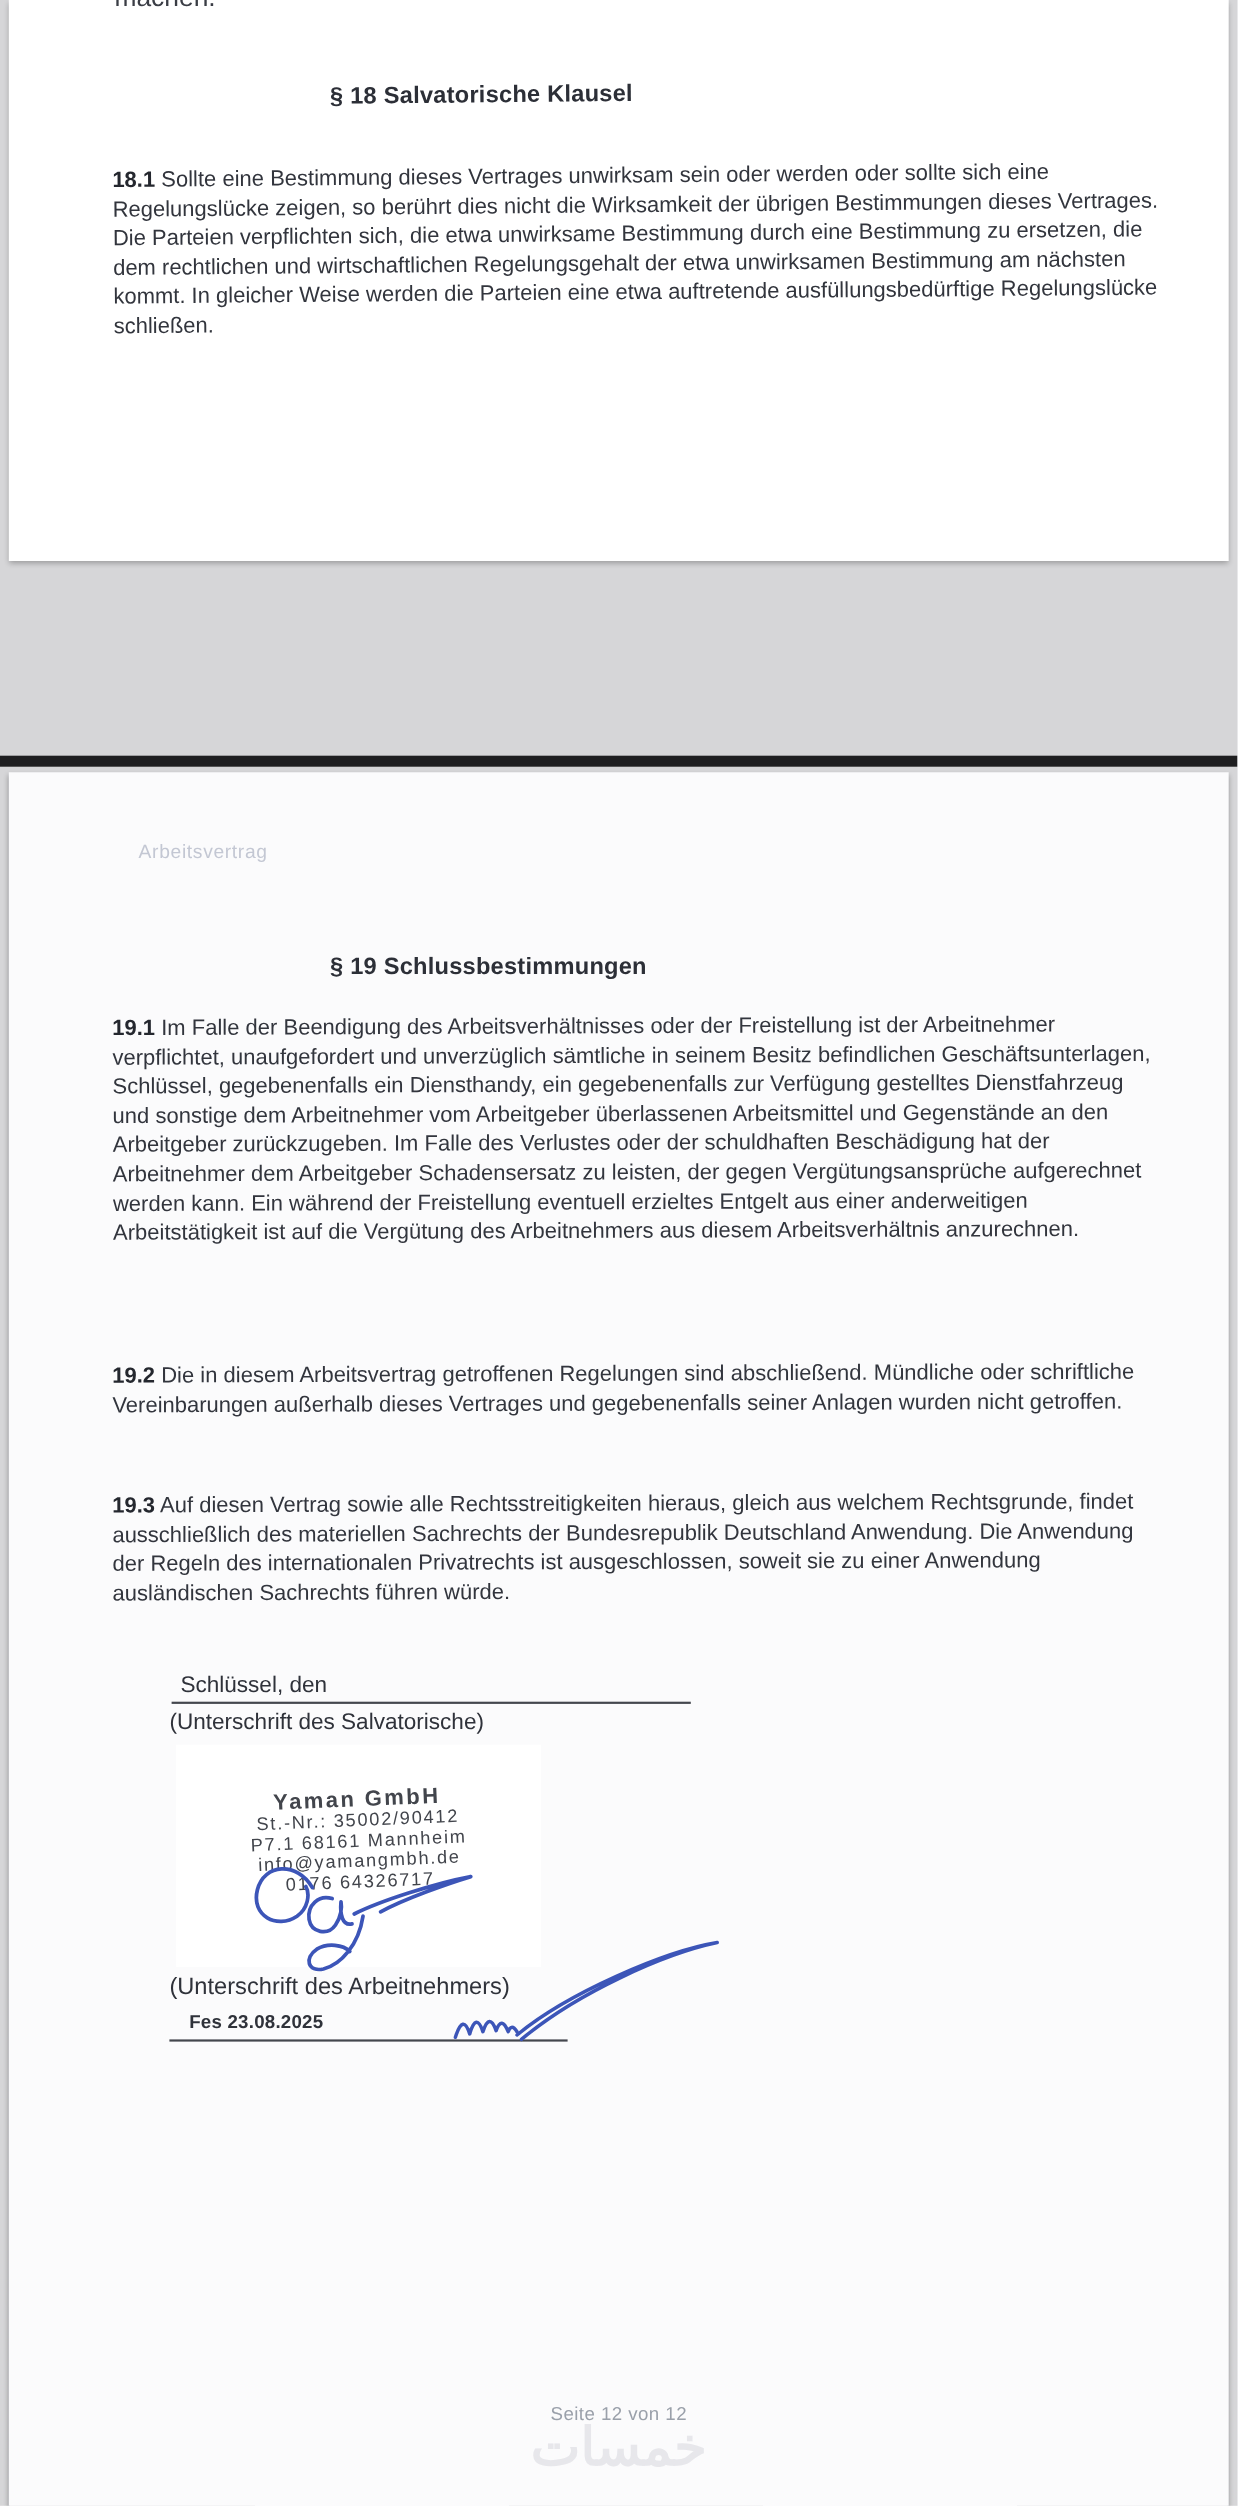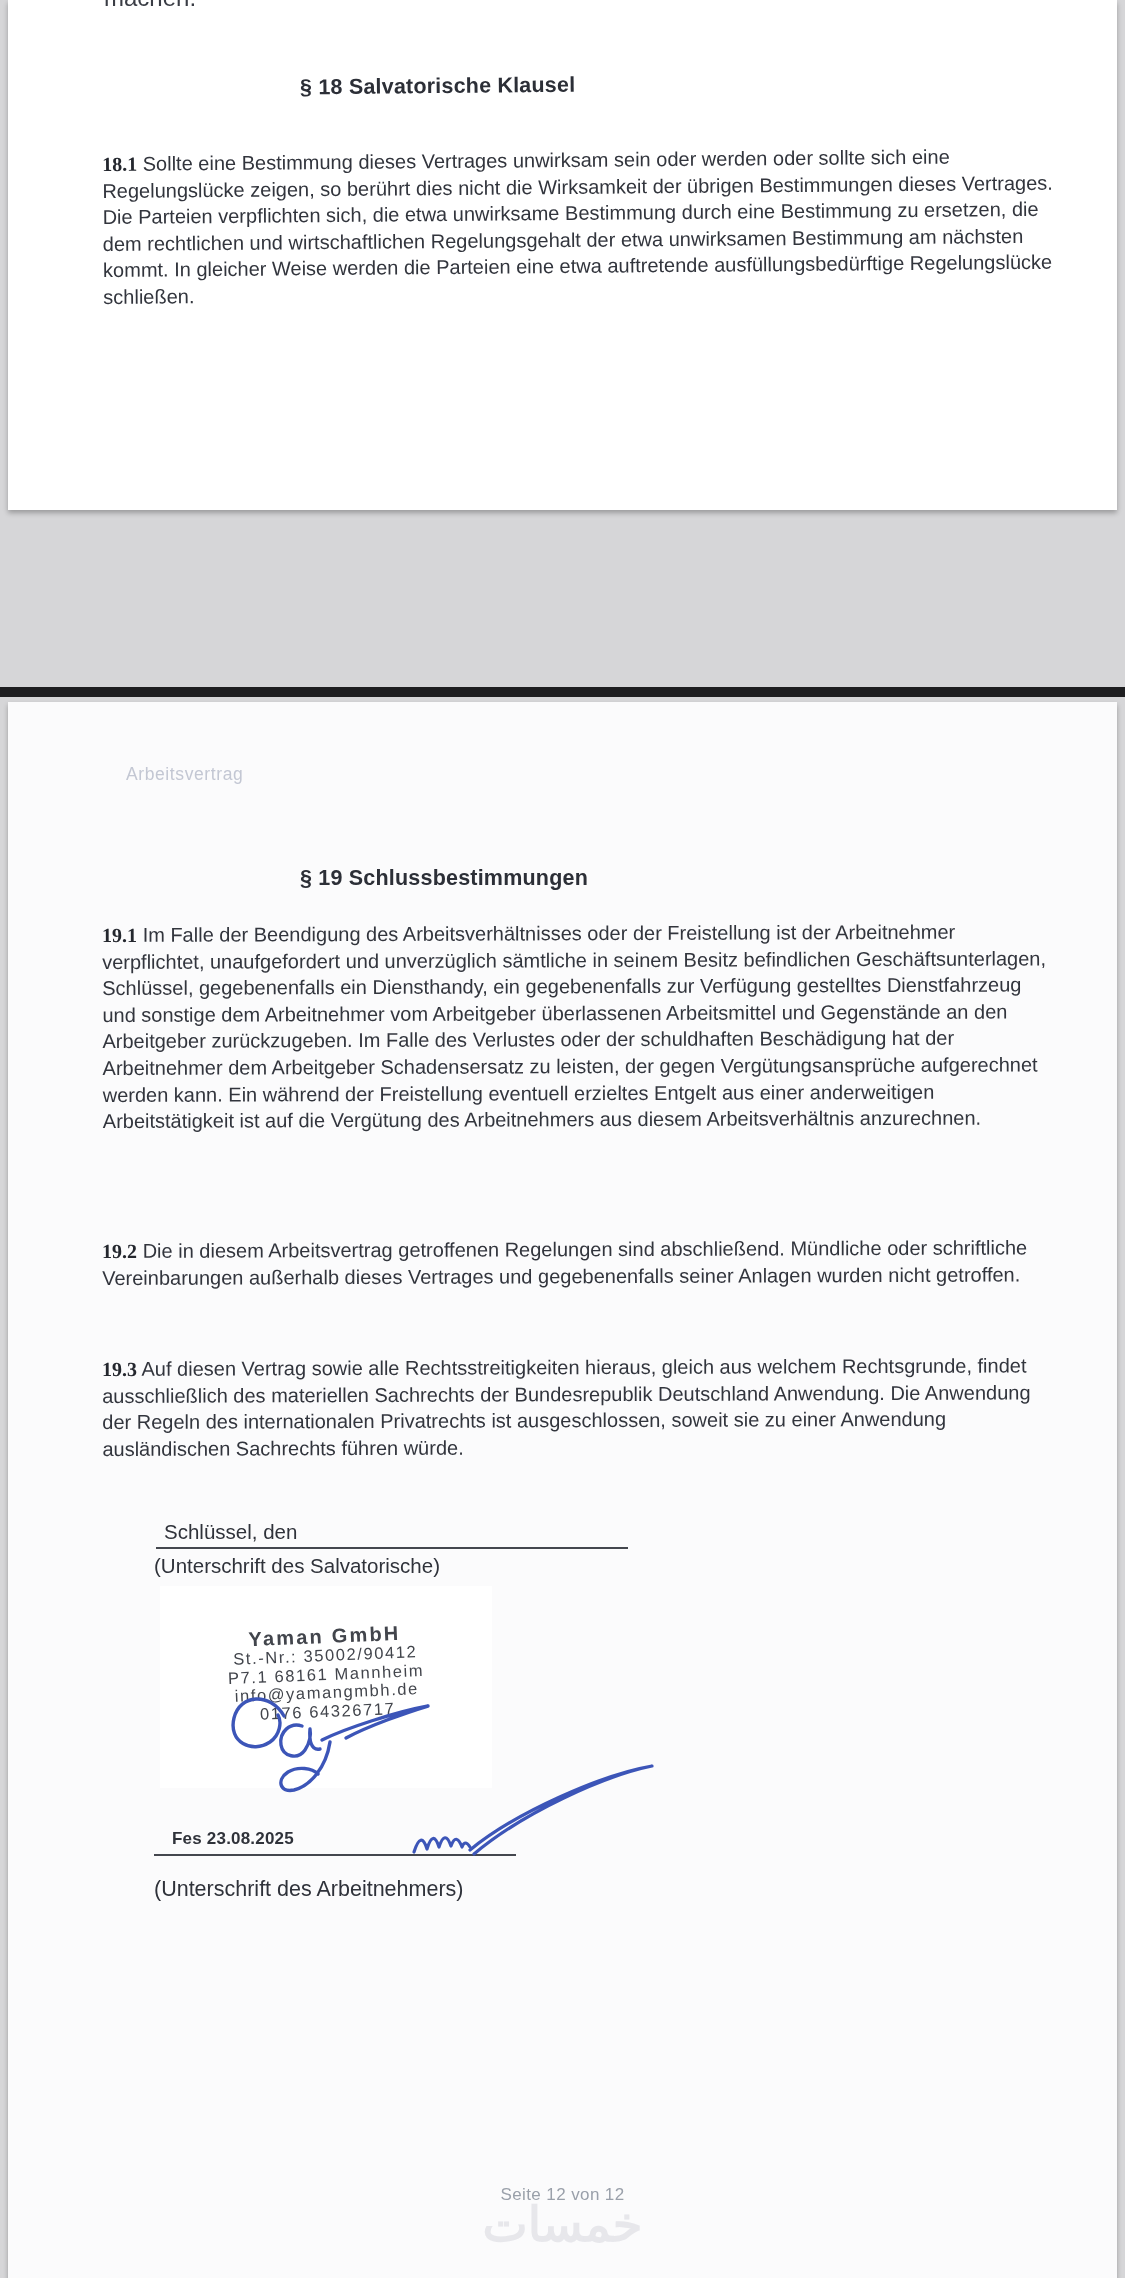--- a/index.html
+++ b/index.html
@@ -29,41 +29,41 @@
   }
   #page-1 .section-heading{top:74px;transform:rotate(-.55deg);}
   #page-2 .section-heading{top:164px;}
   .para{
     position:absolute;left:94px;width:968px;
     font-size:20px;line-height:26.6px;color:#32353d;
     text-align:left;
   }
   #page-1 .para{transform:rotate(-.5deg);transform-origin:0 0;}
   #page-2 .para{width:952px;transform:rotate(-.22deg);transform-origin:0 0;}
-  .para b{color:#24272e;font-family:Liberation Serif, serif;}
+  .para b{color:#24272e;}
   .page-footer{
     position:absolute;left:0;width:100%;text-align:center;
     font-size:17px;color:#bcbec5;letter-spacing:.4px;
   }
   #page-1 .page-footer{top:609px;}
   #page-2 .page-footer{top:1483px;color:#9aa0aa;z-index:2;}
   .footer-watermark{
     position:absolute;left:0;top:1494px;width:100%;text-align:center;
     font-size:48px;font-weight:bold;color:#e7e7eb;z-index:1;letter-spacing:2px;
   }
   .header-watermark{
     position:absolute;left:118px;top:62px;font-size:17.5px;color:#c3c7d3;letter-spacing:.6px;
   }
   .sig-block-label{position:absolute;font-size:20.5px;color:#2f323a;}
   .city-line{left:156px;top:818px;}
   .sig-line{position:absolute;height:0;border-top:2.5px solid #44474e;}
   .sig-line-employer{left:148px;top:845px;width:472px;}
   .sig-line-employee{left:146px;top:1152px;width:362px;}
   .caption-employer{left:146px;top:852px;}
-  .caption-employee{left:146px;top:1175px;font-size:21.5px;}
+  .caption-employee{left:146px;top:1092px;font-size:21.5px;}
   .date-line{left:164px;top:1127px;font-size:17px;font-weight:bold;letter-spacing:.2px;}
   .stamp-box{
     position:absolute;left:152px;top:884px;width:332px;height:202px;background:#ffffff;
   }
   .stamp-text{
     position:absolute;left:0;top:40px;width:100%;text-align:center;
     color:#42454c;transform:rotate(-2.4deg);
   }
   .stamp-company{font-size:20px;font-weight:bold;letter-spacing:2.2px;line-height:20px;}
   .stamp-line{font-size:16.5px;letter-spacing:1.6px;line-height:18.5px;}

